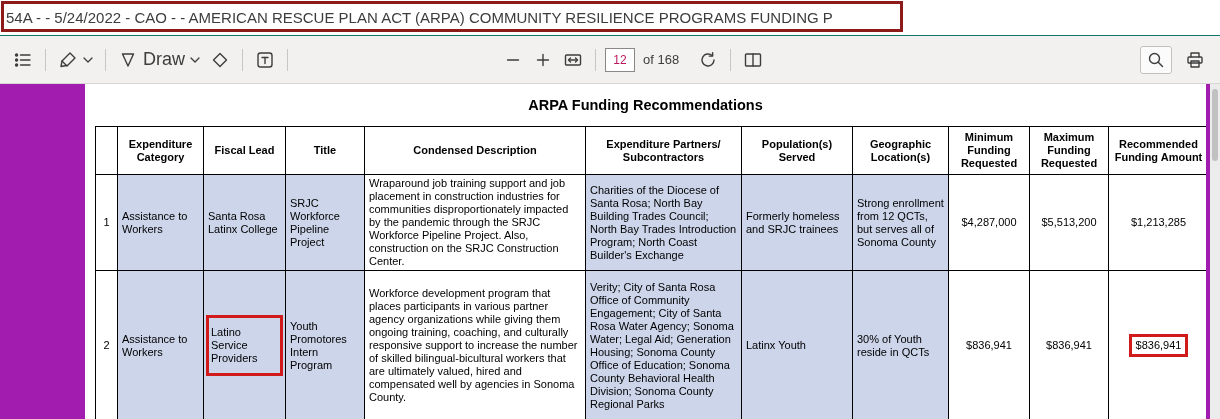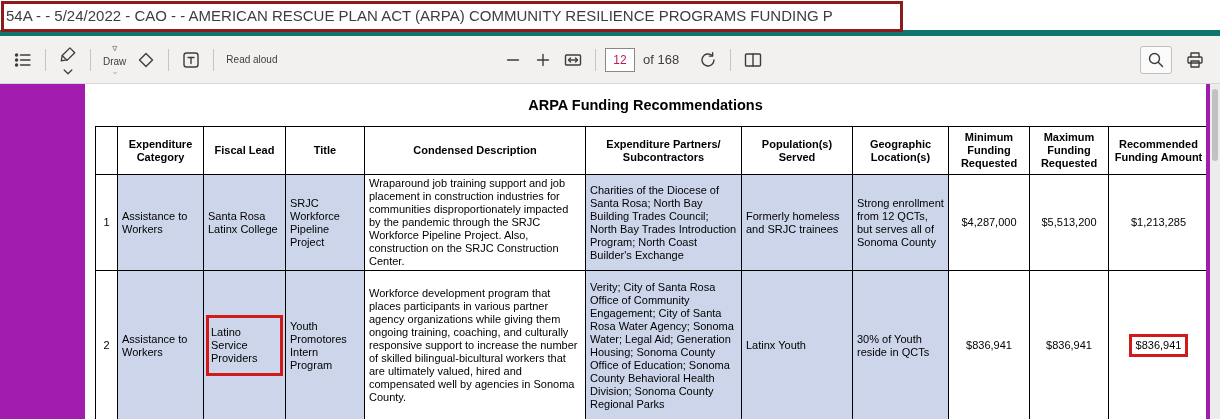--- a/index.html
+++ b/index.html
@@ -1,35 +1,35 @@
 <!DOCTYPE html>
 <html><head>
 <meta charset="utf-8">
 <style>
   * { margin:0; padding:0; box-sizing:border-box; }
   html,body { width:1220px; height:419px; overflow:hidden; background:#fff;
               font-family:"Liberation Sans", sans-serif; }
 
   
   .titlebar { position:relative; height:36px; background:#fff;
-              border-bottom:6px solid #0f766e;
+              border-bottom:1px solid #0f766e;
               display:flex; align-items:center; padding:0 6px; }
   .titlebar-text { font-size:15px; color:#3d3d3d; white-space:nowrap; }
   .titlebar-annotation { position:absolute; left:1px; top:1px; width:902px; height:31px;
               border:3px solid #8e1b1b; pointer-events:none; }
 
   
   .toolbar { position:relative; height:48px; background:#f2f1f0;
              border-bottom:1px solid #d8d6d4;
              display:flex; align-items:center; padding:0 8px; }
   .tb-group { display:flex; align-items:center; }
   .tb-btn { display:flex; align-items:center; justify-content:center; gap:5px;
             height:30px; min-width:30px; padding:0 5px;
             background:transparent; border:none; border-radius:3px;
-            color:#3d3d3d; font-family:inherit; font-size:10px; cursor:pointer;flex-direction:column; }
+            color:#3d3d3d; font-family:inherit; font-size:18px; cursor:pointer; }
   .tb-sep { width:1px; height:22px; background:#c8c6c4; margin:0 7px; }
   .ic { width:20px; height:20px; fill:none; stroke:currentColor;
         stroke-width:1.4; stroke-linecap:round; stroke-linejoin:round; }
   .ic-sm { width:10px; height:6px; fill:none; stroke:currentColor;
            stroke-width:1.3; stroke-linecap:round; stroke-linejoin:round; }
   .tb-center { position:absolute; left:498px; top:0; height:100%;
                display:flex; align-items:center; }
   .page-input { width:30px; height:24px; border:1px solid #8a8886; background:#fff;
                 text-align:center; font-size:12px; color:#be185d; font-family:inherit;
                 margin-left:2px; }
@@ -110,23 +110,20 @@
     </button>
     <div class="tb-sep"></div>
     <button class="tb-btn">
       <svg class="ic" viewBox="0 0 20 20">
         <rect x="3" y="3" width="14" height="14" rx="2.5"></rect>
         <line x1="7" y1="7.5" x2="13" y2="7.5"></line>
           <line x1="10" y1="7.5" x2="10" y2="13.5"></line>
       </svg>
     </button>
     <div class="tb-sep"></div>
-    <button class="tb-btn">
-      <span>Read aloud</span>
-    </button>
   </div>
 
   <div class="tb-center">
     <button class="tb-btn">
       <svg class="ic" viewBox="0 0 20 20">
           <line x1="4.5" y1="10" x2="15.5" y2="10"></line>
         </svg>
     </button>
     <button class="tb-btn">
       <svg class="ic" viewBox="0 0 20 20">

